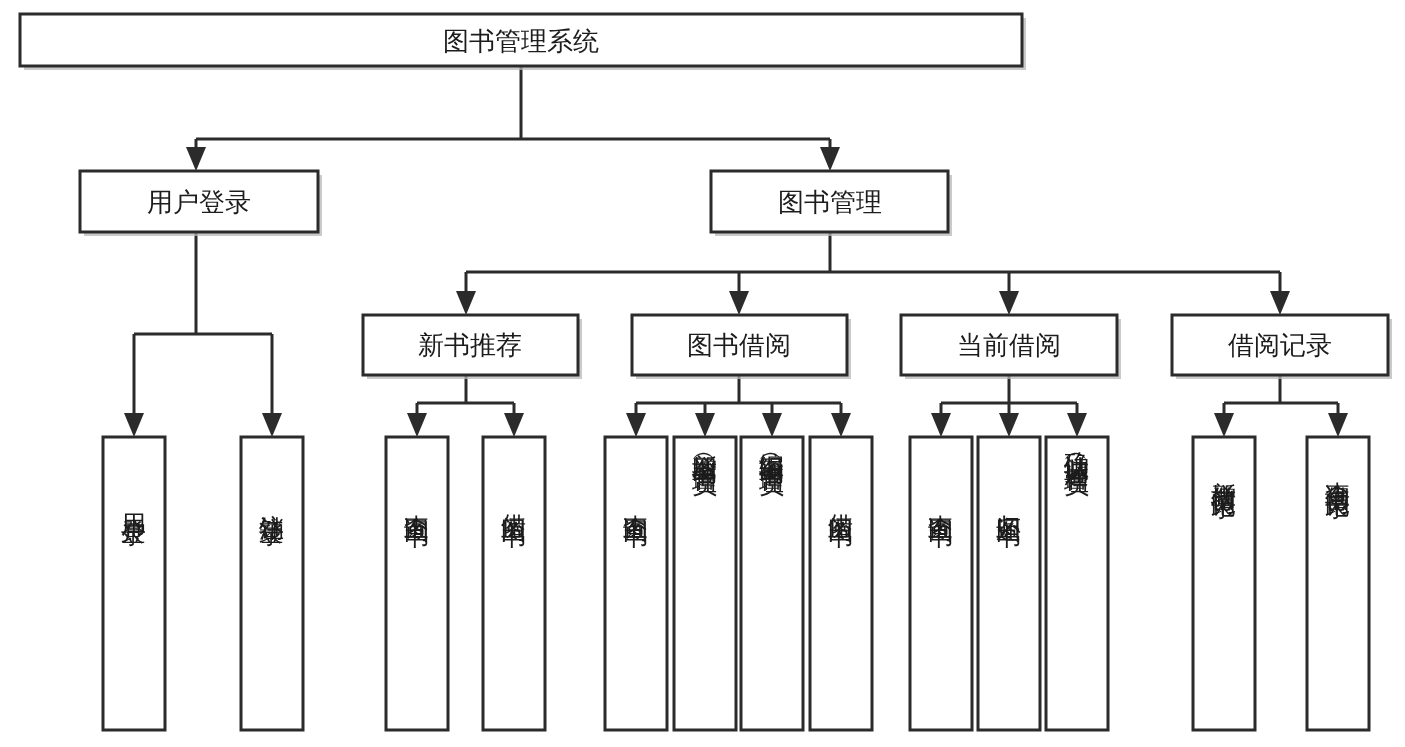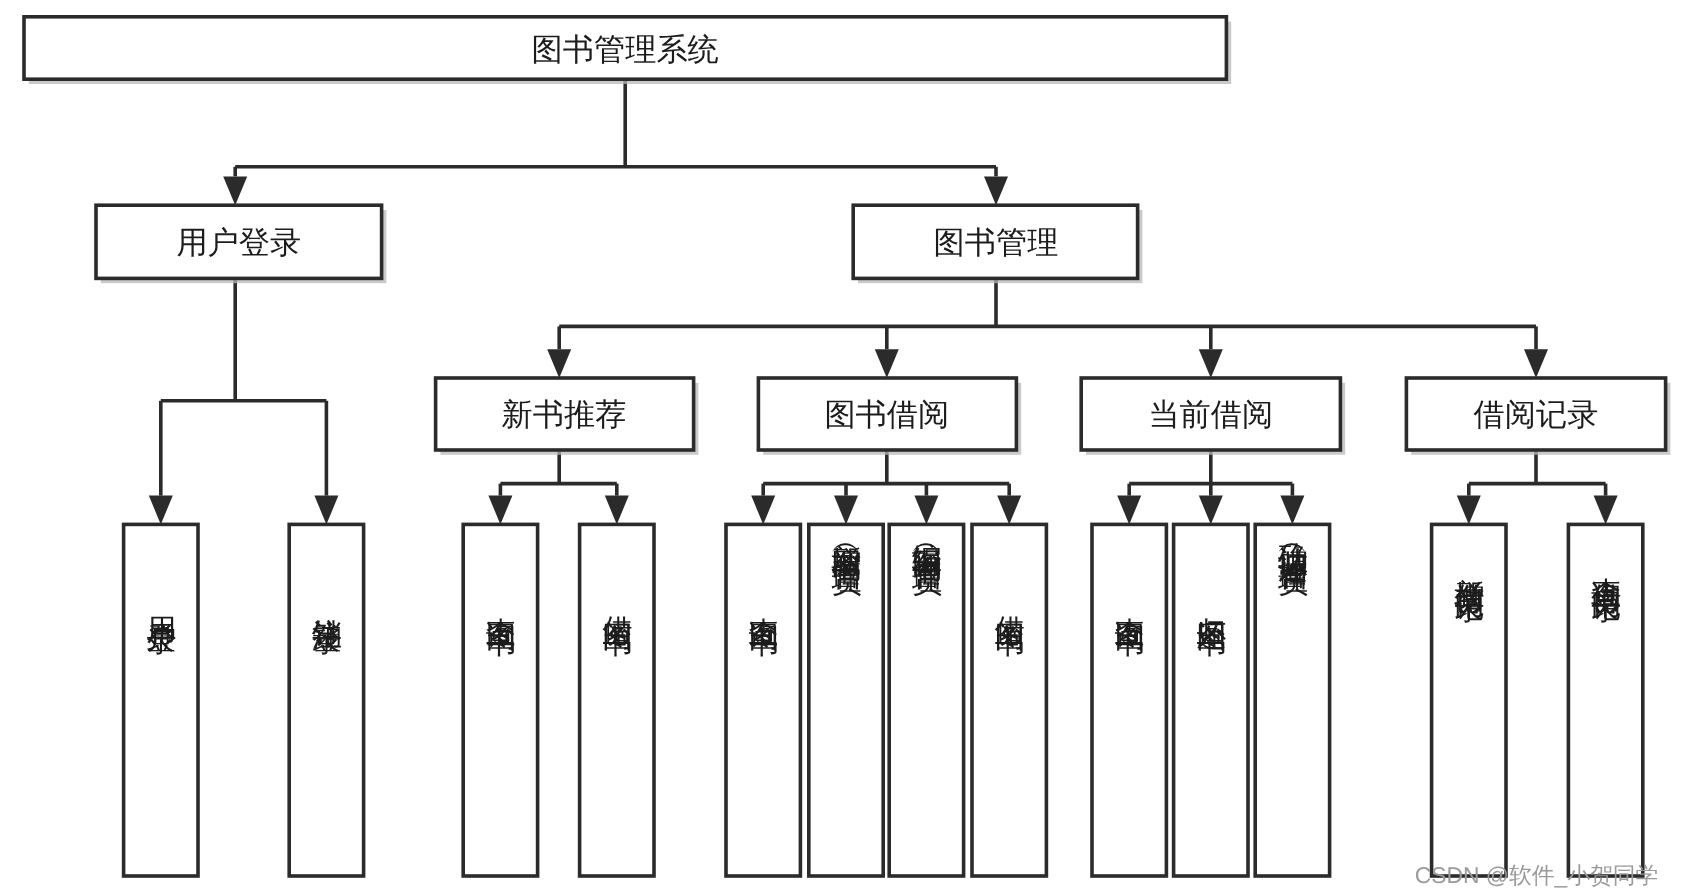--- a/index.html
+++ b/index.html
@@ -236,15 +236,14 @@
       <rect class="node-box" x="1193" y="437" width="62" height="293"></rect>
       <text class="node-label-vertical" x="1224" y="470">新增借阅记录</text>
     </g>
     <g>
       <rect class="node-box" x="1307" y="437" width="62" height="293"></rect>
       <text class="node-label-vertical" x="1338" y="470">查询借阅记录</text>
     </g>
 
   </svg>
 
-  <div class="watermark">CSDN @软件_小贺同学</div>
 
 </div>
 
 </body></html>

